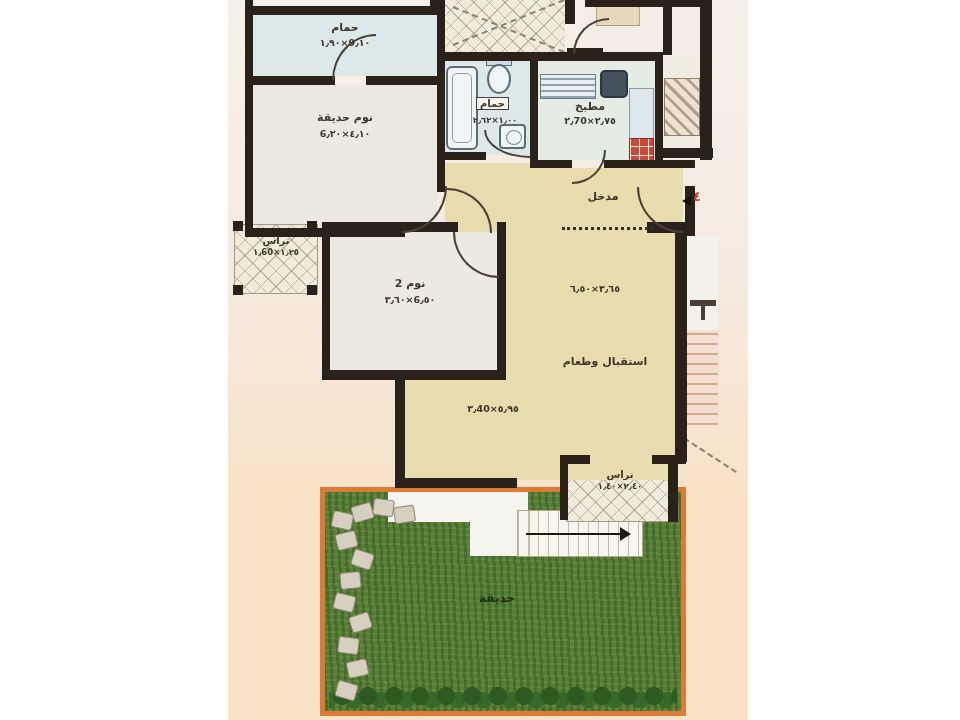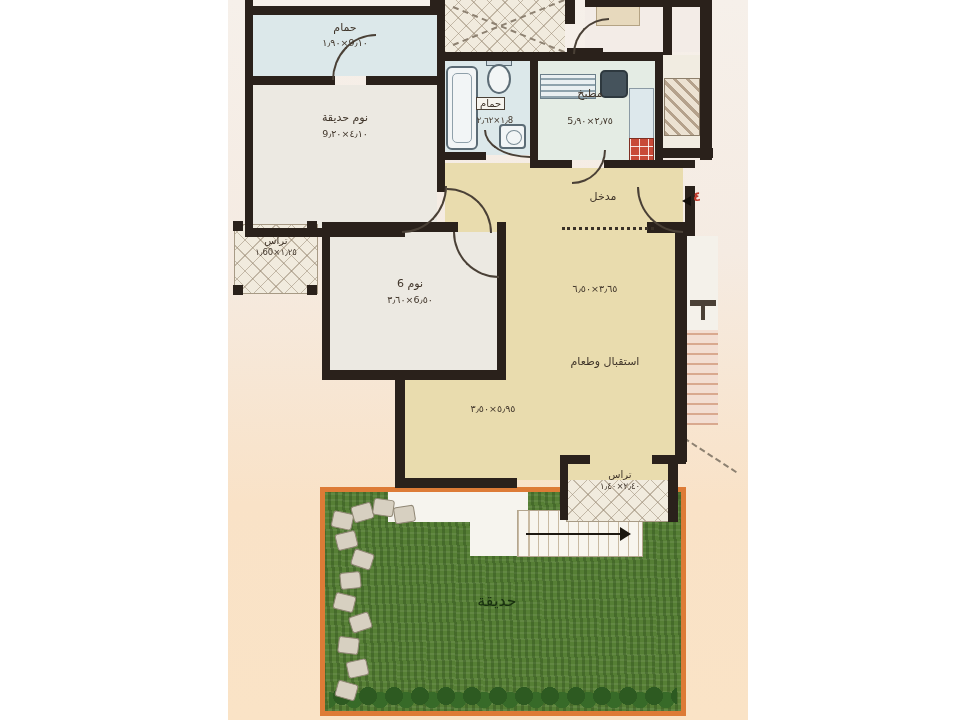--- a/index.html
+++ b/index.html
@@ -24,21 +24,21 @@
     border:1px solid #a79a85;}
   
   .arc{position:absolute;border:0 solid #4a4036;}
   .arc-tl{border-top-left-radius:100% 100%;border-top-width:2px;border-left-width:2px;}
   .arc-tr{border-top-right-radius:100% 100%;border-top-width:2px;border-right-width:2px;}
   .arc-bl{border-bottom-left-radius:100% 100%;border-bottom-width:2px;border-left-width:2px;}
   .arc-br{border-bottom-right-radius:100% 100%;border-bottom-width:2px;border-right-width:2px;}
   .dash{position:absolute;border-top:2px dashed #8d8171;transform-origin:left center;}
   .dotline{position:absolute;border-top:3px dotted #3a3127;}
   
-  .lbl{position:absolute;font-weight:normal;color:#40352a;text-align:center;direction:rtl;
+  .lbl{position:absolute;font-weight:bold;color:#40352a;text-align:center;direction:rtl;
        line-height:1.1;white-space:nowrap;}
   .name{font-size:11px;}
   .dims{font-size:9.5px;letter-spacing:.5px;}
   .boxed{background:#f6f4ee;border:1px solid #4a4036;padding:0 3px;font-size:10px;}
   
   .garden{position:absolute;left:320px;top:487px;width:366px;height:229px;
     border:5px solid var(--garden-border,#dd7b36);box-sizing:border-box;
     background-color:var(--garden-green,#567f35);
     background-image:repeating-linear-gradient(87deg,rgba(26,54,14,.28) 0 3px,transparent 3px 7px),
                      repeating-linear-gradient(2deg,rgba(255,255,255,.07) 0 2px,transparent 2px 6px);}
@@ -198,38 +198,38 @@
 
   <div class="dotline" style="left:562px;top:227px;width:92px;"></div>
 
   <div class="marker-tri" style="left:682px;top:196px;"></div>
   <div class="unit-num" style="left:693px;top:189px;">٤</div>
 
   <div class="lbl name" style="left:300px;top:22px;width:90px;">حمام</div>
   <div class="lbl dims" style="left:292px;top:38px;width:106px;">9٫١٠×١٫٩٠</div>
 
   <div class="lbl name" style="left:300px;top:112px;width:90px;">نوم حديقة</div>
-  <div class="lbl dims" style="left:292px;top:129px;width:106px;">٤٫١٠×9٫٢٠</div>
+  <div class="lbl dims" style="left:292px;top:129px;width:106px;">٤٫١٠×6٫٢٠</div>
 
   <div class="lbl boxed" style="left:476px;top:97px;">حمام</div>
-  <div class="lbl dims" style="left:458px;top:116px;width:74px;font-size:8.5px;">١٫8×٢٫٦٢</div>
-
-  <div class="lbl name" style="left:560px;top:88px;width:60px;">مطبخ</div>
-  <div class="lbl dims" style="left:552px;top:116px;width:76px;">٢٫٧٥×5٫٩٠</div>
+  <div class="lbl dims" style="left:458px;top:116px;width:74px;font-size:8.5px;">١٫٠٠×٢٫٦٢</div>
+
+  <div class="lbl name" style="left:560px;top:101px;width:60px;">مطبخ</div>
+  <div class="lbl dims" style="left:552px;top:116px;width:76px;">٢٫٧٥×٢٫70</div>
 
   <div class="lbl name" style="left:578px;top:191px;width:50px;">مدخل</div>
 
-  <div class="lbl name" style="left:360px;top:278px;width:100px;">نوم 6</div>
+  <div class="lbl name" style="left:360px;top:278px;width:100px;">نوم 2</div>
   <div class="lbl dims" style="left:352px;top:295px;width:116px;">6٫٥٠×٣٫٦٠</div>
 
   <div class="lbl dims" style="left:540px;top:284px;width:110px;">٣٫٦٥×٦٫٥٠</div>
   <div class="lbl name" style="left:550px;top:356px;width:110px;">استقبال وطعام</div>
-  <div class="lbl dims" style="left:438px;top:404px;width:110px;">٥٫٩٥×٣٫٥٠</div>
+  <div class="lbl dims" style="left:438px;top:404px;width:110px;">٥٫٩٥×٣٫40</div>
 
   <div class="lbl name" style="left:248px;top:235px;width:56px;font-size:10px;">تراس</div>
   <div class="lbl dims" style="left:236px;top:248px;width:80px;font-size:8.5px;">١٫٢٥×١٫60</div>
 
   <div class="lbl name" style="left:592px;top:469px;width:56px;font-size:10px;">تراس</div>
   <div class="lbl dims" style="left:578px;top:482px;width:84px;font-size:8.5px;text-align:center;">٢٫٤٠×١٫٤٠</div>
 
-  <div class="lbl name" style="left:452px;top:592px;width:90px;font-size:16px;color:#18300f;">حديقة</div>
+  <div class="lbl name" style="left:452px;top:592px;width:90px;font-size:12px;color:#18300f;">حديقة</div>
 
 </div>
 
 </body></html>

